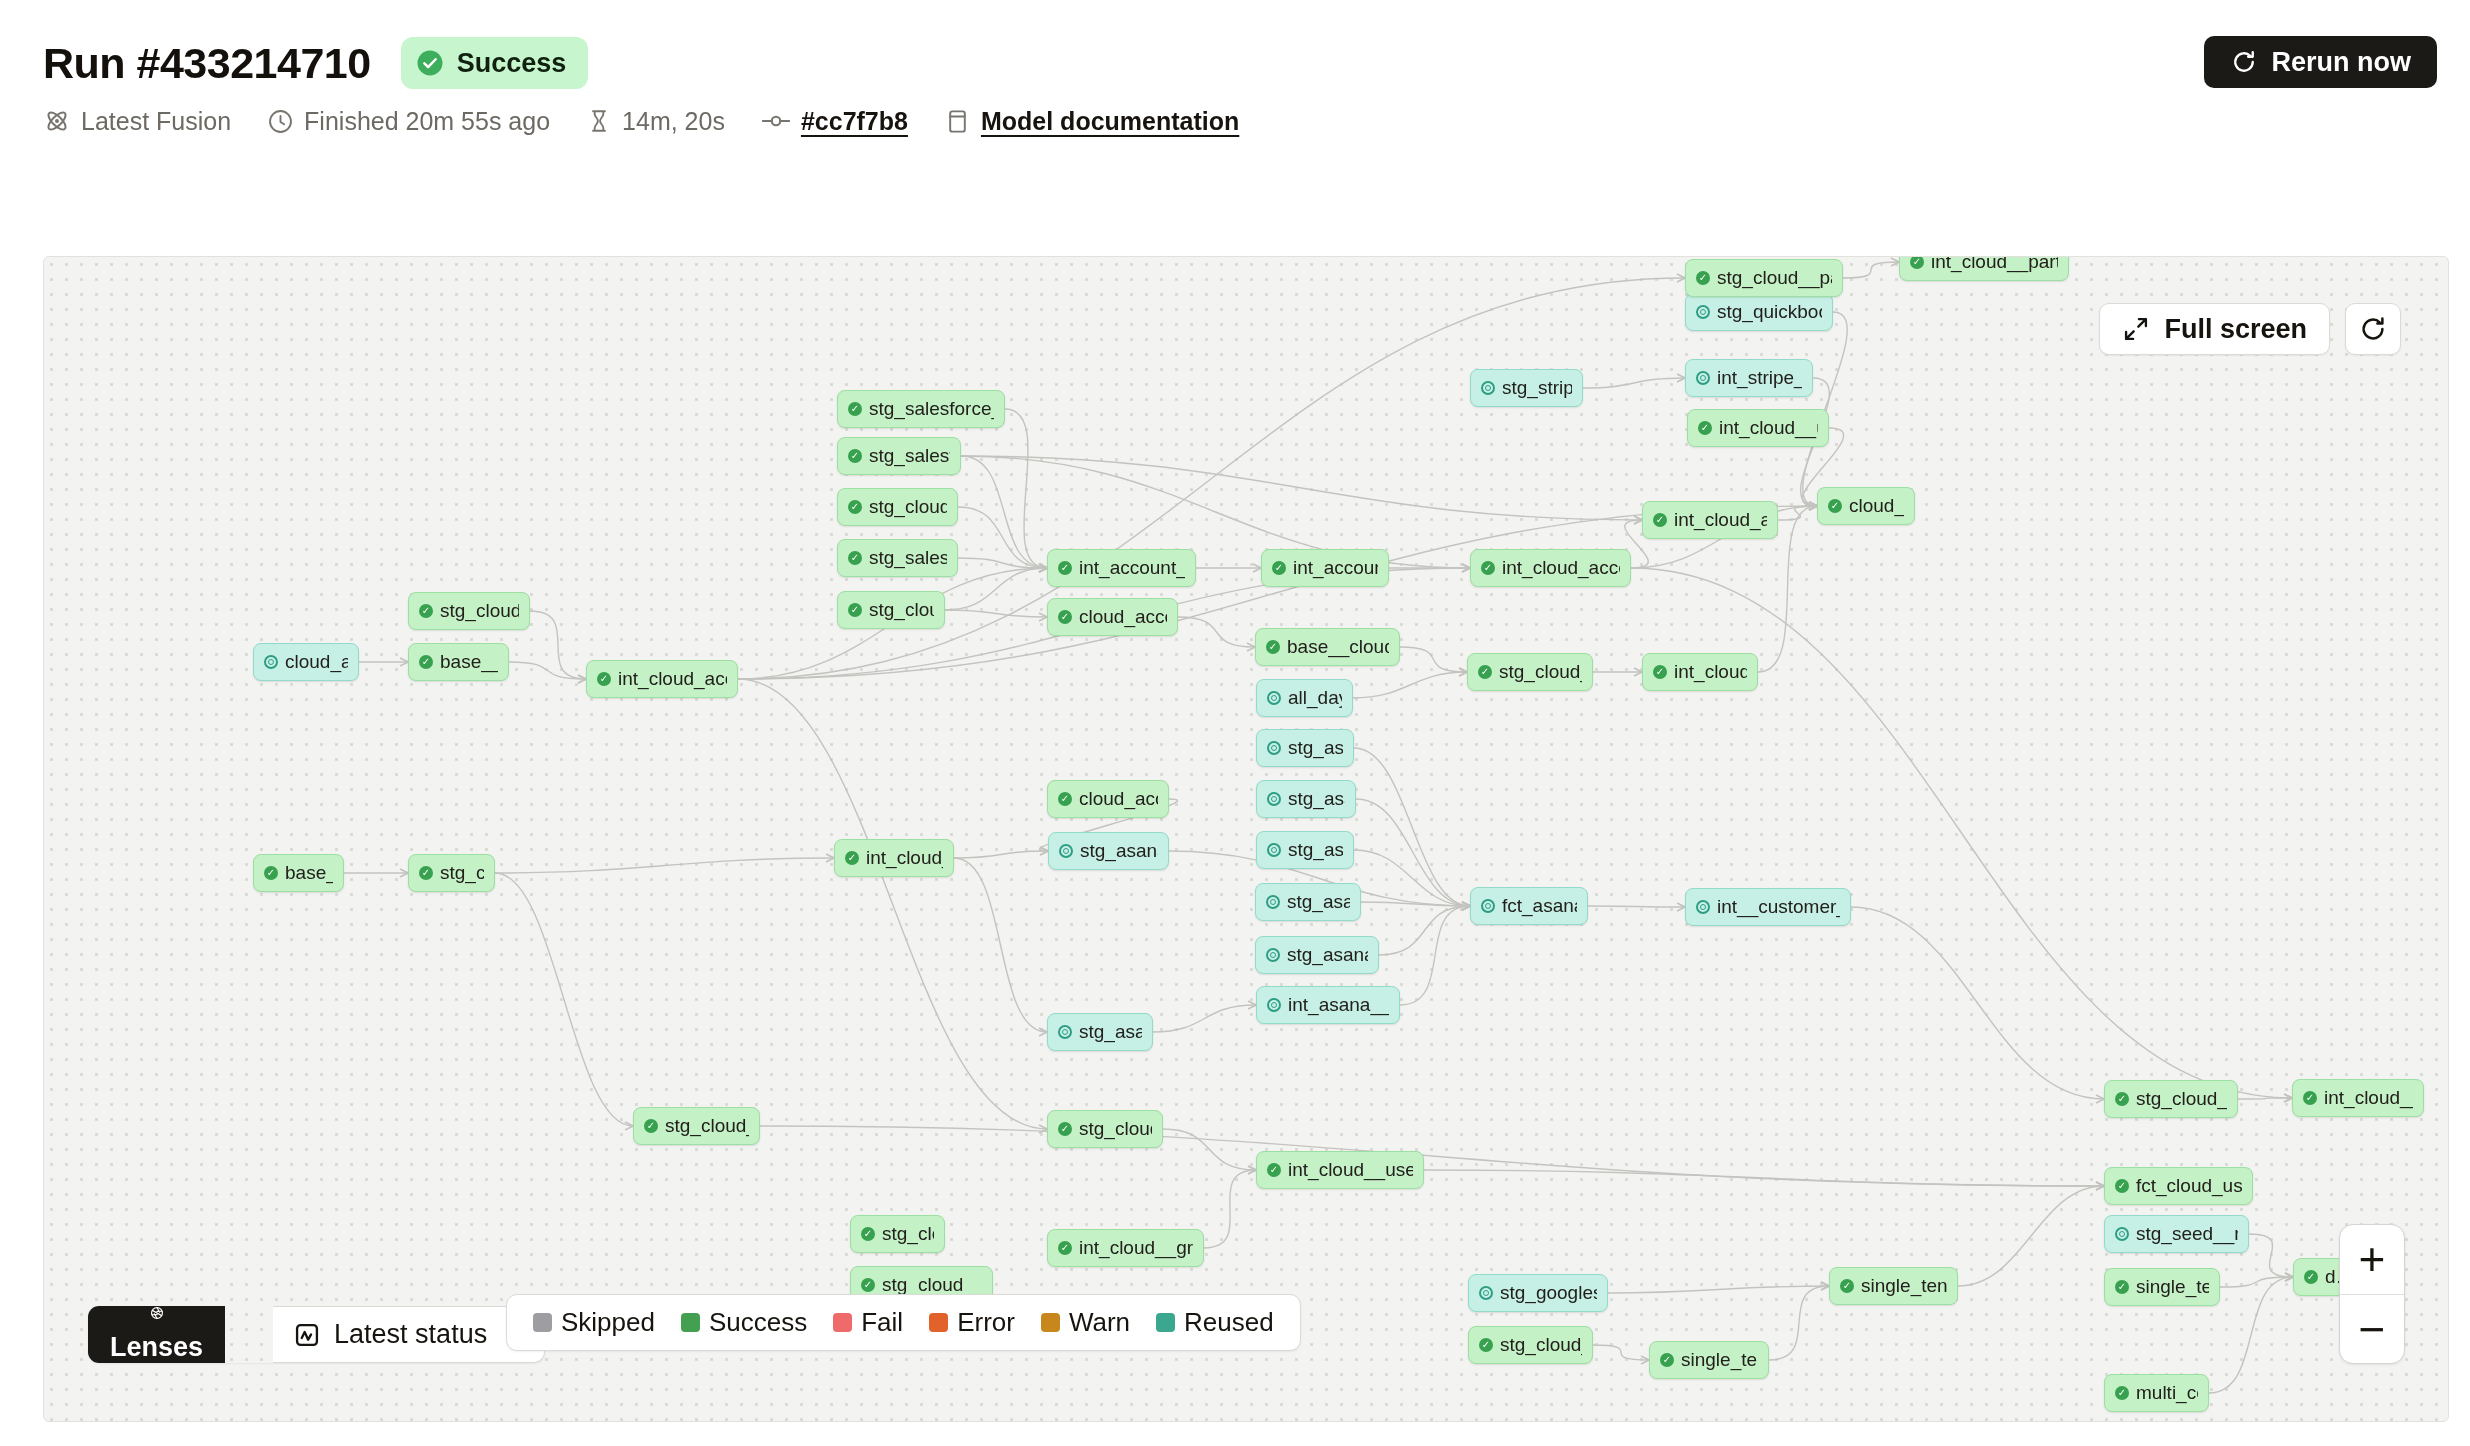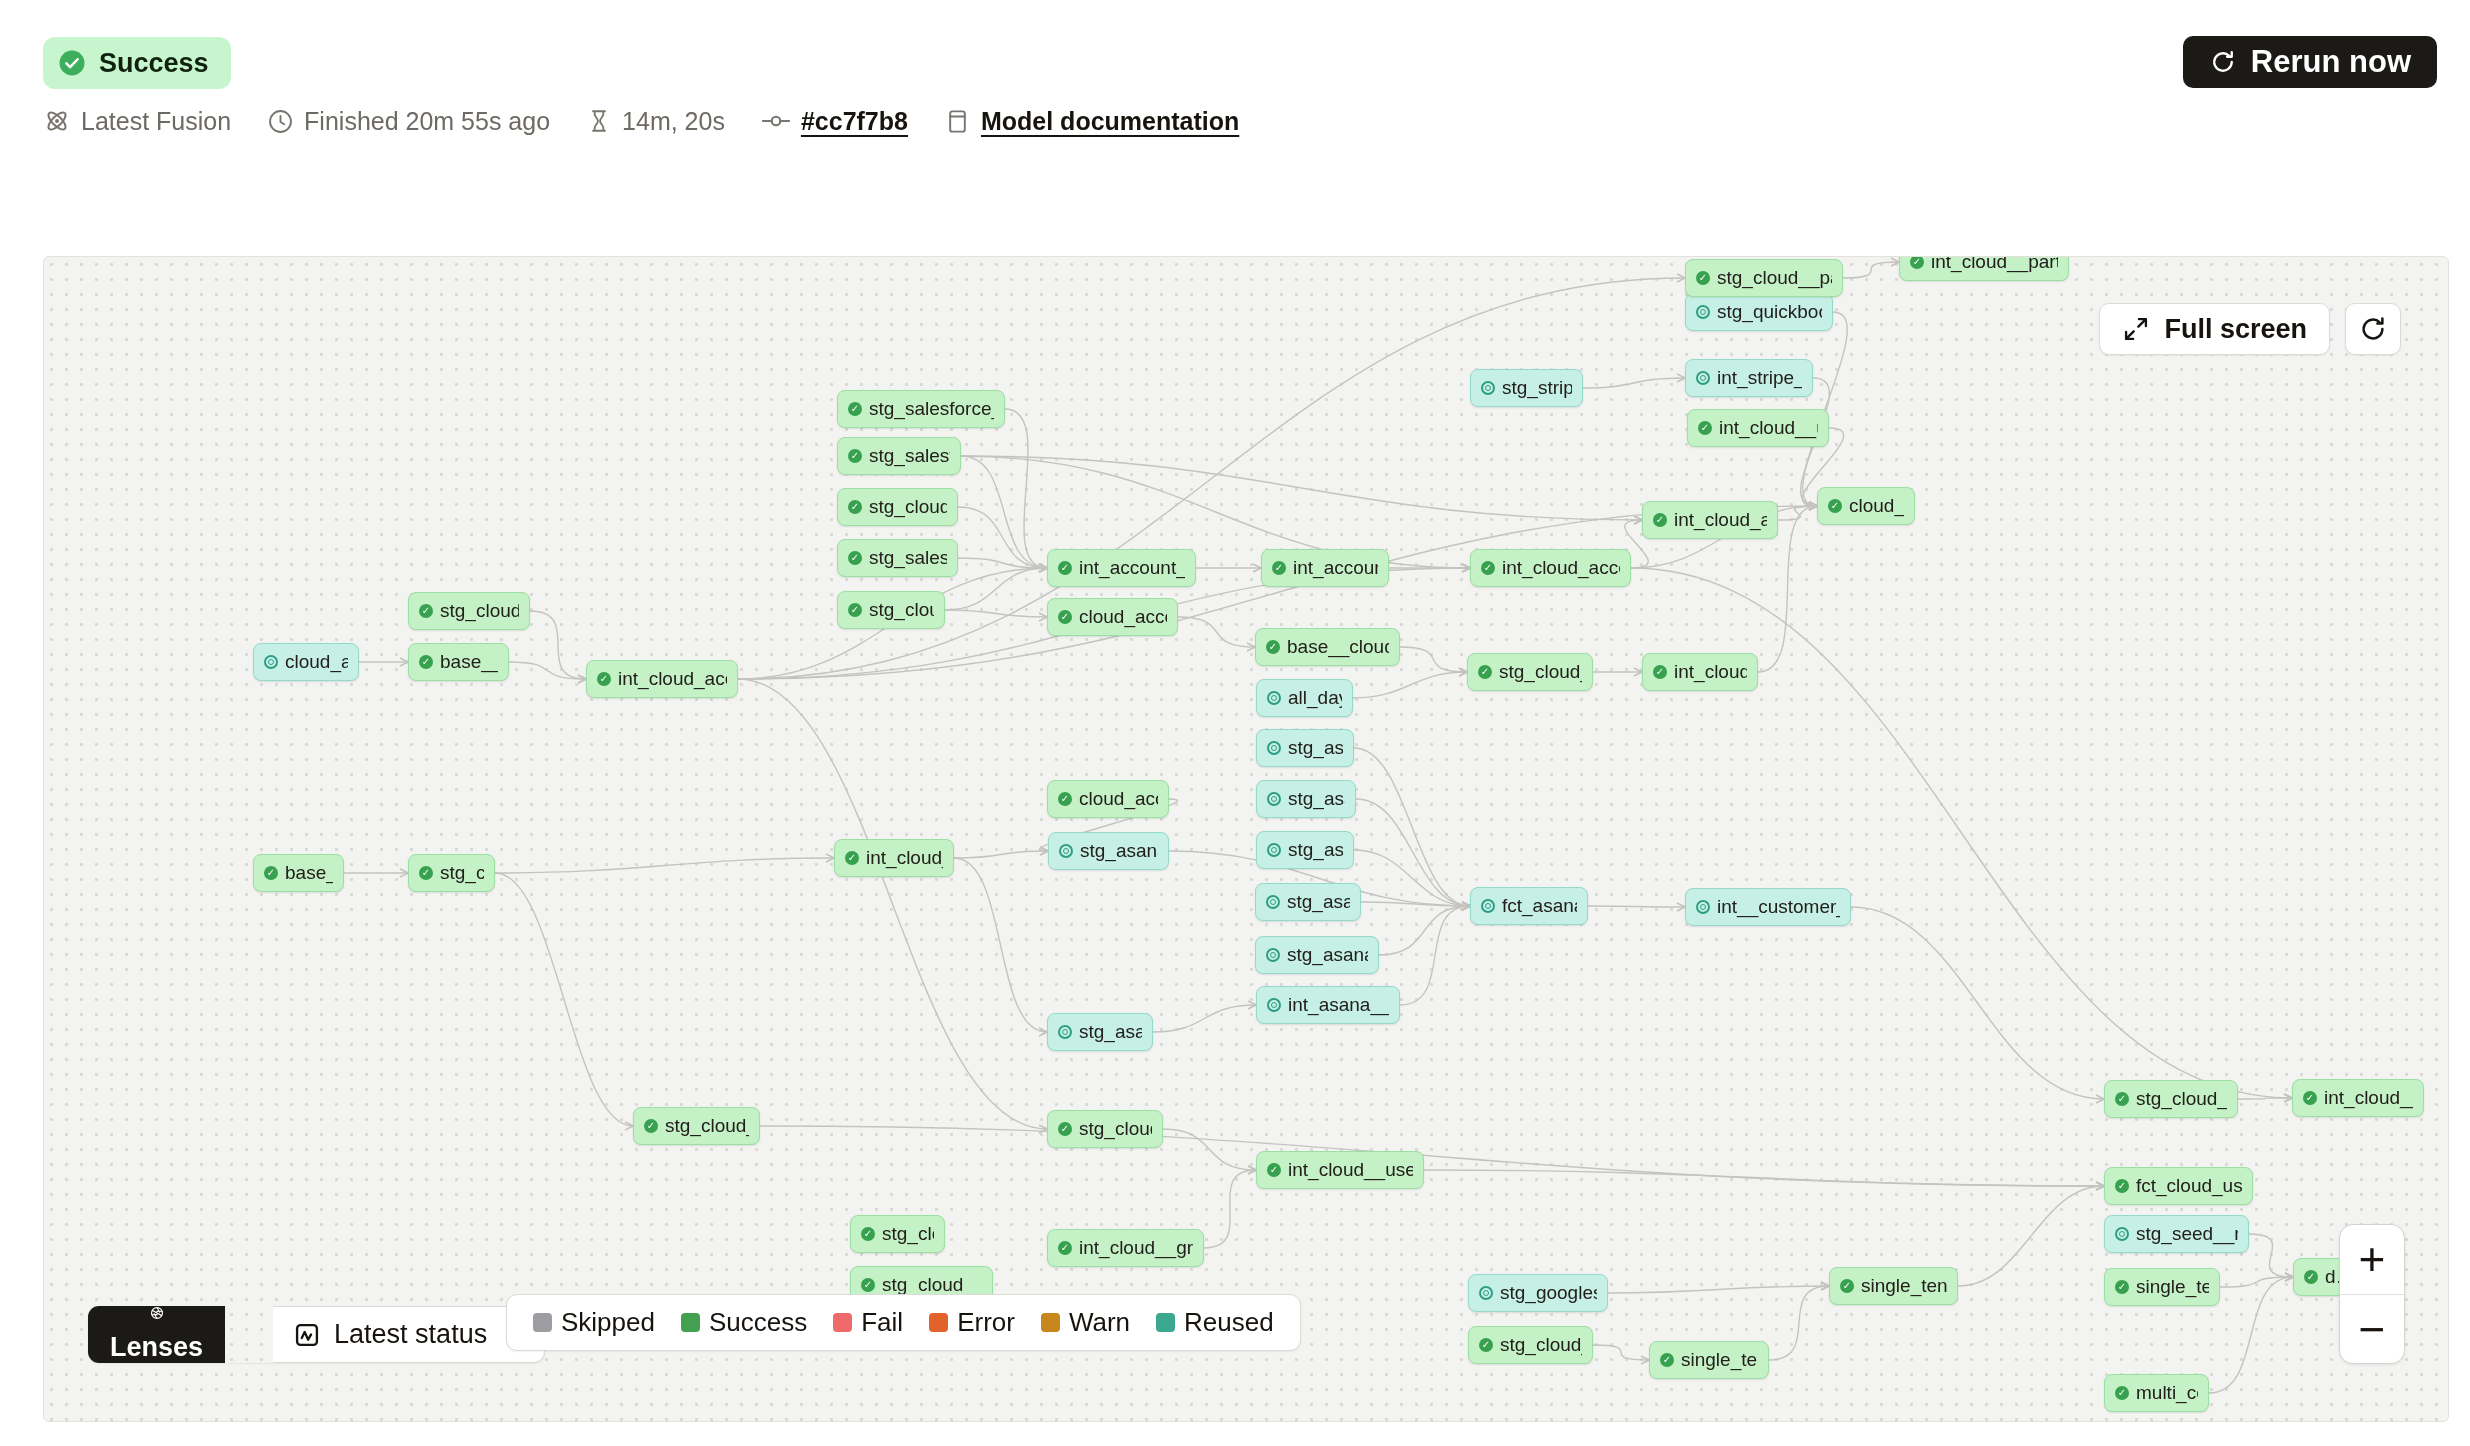--- a/index.html
+++ b/index.html
@@ -4,21 +4,21 @@
 <style>
   * { margin:0; padding:0; box-sizing:border-box; }
   html,body { width:2470px; height:1446px; background:#ffffff; font-family:"Liberation Sans", sans-serif; overflow:hidden; }
   .page { position:relative; width:2470px; height:1446px; }
 
   
   .header { padding:34px 43px 0 43px; }
   .title-row { display:flex; align-items:center; gap:30px; height:58px; position:relative; }
   .page-title { font-size:43px; font-weight:700; color:#14110d; letter-spacing:-0.5px; }
   .status-badge { display:inline-flex; align-items:center; gap:12px; background:#c7f6ce; border-radius:12px; height:52px; padding:0 22px 0 14px; font-size:27px; font-weight:600; color:#11210f; }
-  .rerun-btn { position:absolute; right:-10px; top:2px; display:inline-flex; align-items:center; gap:14px; background:#1c1a17; color:#ffffff; border:none; border-radius:10px; height:52px; padding:0 26px; font-size:31px; font-weight:600; font-family:inherit; cursor:pointer; }
+  .rerun-btn { position:absolute; right:-10px; top:2px; display:inline-flex; align-items:center; gap:14px; background:#1c1a17; color:#ffffff; border:none; border-radius:10px; height:52px; padding:0 26px; font-size:27px; font-weight:600; font-family:inherit; cursor:pointer; }
   .meta-row { margin-top:14px; display:flex; align-items:center; gap:36px; color:#6d6963; font-size:25px; }
   .meta-item { display:inline-flex; align-items:center; gap:10px; }
   .meta-item svg { flex:none; }
   .meta-link { color:#17130e; font-weight:700; text-decoration:underline; text-underline-offset:5px; cursor:pointer; }
   .tabbar { margin:26px -43px 0 -43px; padding:0 55px; border-bottom:1px solid #e5e3e0; display:flex; gap:46px; }
   .tab { font-size:26px; color:#57534c; padding:6px 2px 18px 2px; border-bottom:3px solid transparent; cursor:pointer; }
   .tab.active { color:#17130e; font-weight:700; border-bottom-color:#7a7164; }
 
   
   .canvas { position:absolute; left:43px; top:256px; width:2406px; height:1166px; background:#f3f3f1; border:1px solid #e3e1de; border-radius:6px; overflow:hidden;
@@ -56,20 +56,21 @@
   .icon-dark { stroke:#17130e; fill:none; stroke-width:2; stroke-linecap:round; stroke-linejoin:round; }
   .icon-white { stroke:#ffffff; fill:none; stroke-width:2; stroke-linecap:round; stroke-linejoin:round; }
 </style>
 </head>
 <body>
 
 <div class="page">
 
   <div class="header">
     <div class="title-row">
+      <span class="page-title">Run #433214710</span>
       <span class="status-badge">
         <svg width="30" height="30" viewBox="0 0 24 24">
             <circle cx="12" cy="12" r="10" fill="#3cae5c"></circle>
             <path d="M7.5 12.3l3 3 6-6.3" class="icon-white"></path>
           </svg>
         <span>Success</span>
       </span>
       <button class="rerun-btn">
         <svg width="28" height="28" viewBox="0 0 24 24">
             <path d="M19.5 12a7.5 7.5 0 1 1-2.2-5.3M19.5 3.5v4h-4" class="icon-white"></path>

